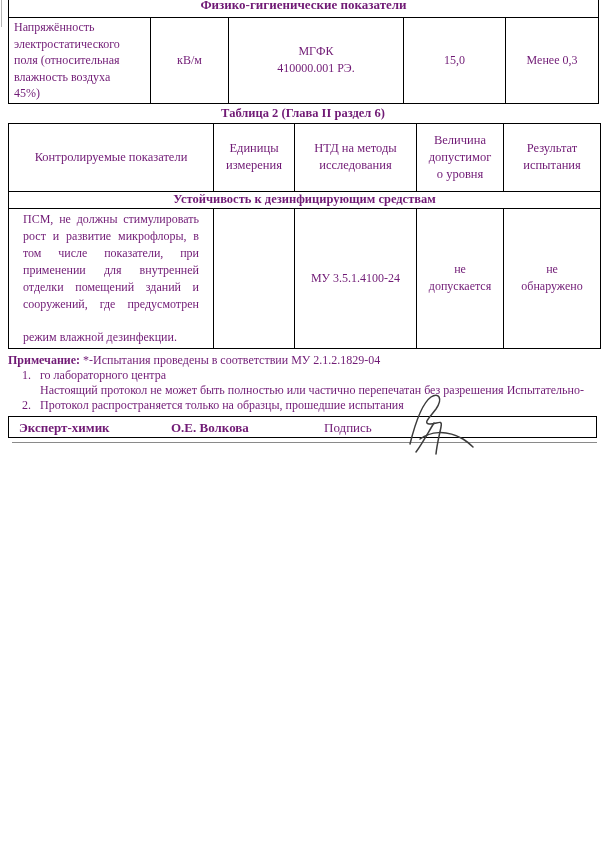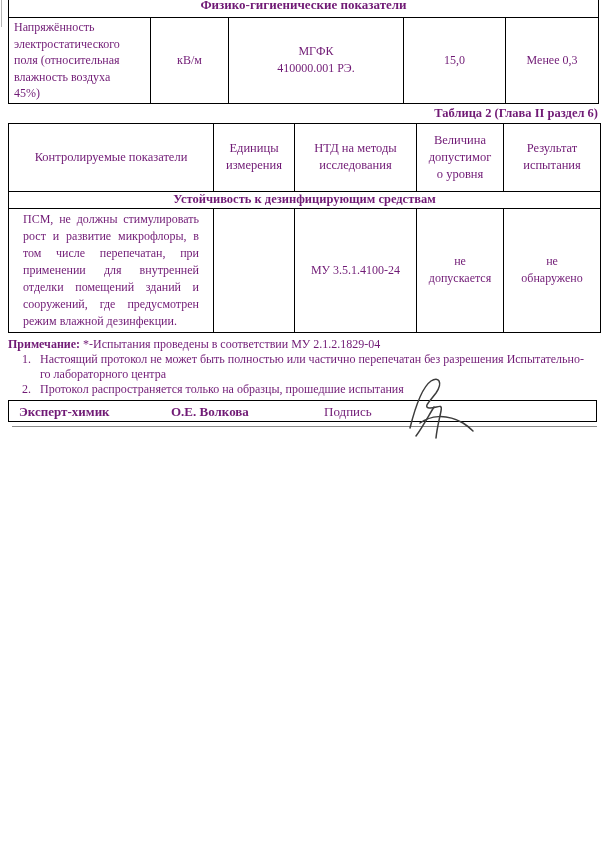--- a/index.html
+++ b/index.html
@@ -21,41 +21,41 @@
     font-weight:bold; text-align:center; vertical-align:middle;
     height:24px; font-size:13px; padding-bottom:2px;
   }
   .t1 .data-row td { height:85px; vertical-align:middle; font-size:12px; }
   .t1 .c-ind { padding:1px 5px; line-height:16.5px; text-align:left; }
   .t1 .cent { text-align:center; line-height:17px; }
 
   
   .t2-caption {
     width:592px; margin-left:8px; height:19px; line-height:19px;
-    text-align:right; font-weight:bold; font-size:12.5px; padding-right:2px;
+    text-align:center; font-weight:bold; font-size:12.5px; padding-right:2px;
   }
 
   
   .t2 { width:592px; }
   .t2 .hdr td {
     height:68px; vertical-align:middle; text-align:center;
     font-size:12.5px; line-height:17px; padding:0 4px;
   }
   .t2 .sample td {
     height:21px; text-align:center; vertical-align:middle;
     font-weight:bold; font-style:italic; font-size:12.5px;
   }
   .t2 .section td {
     height:17px; text-align:center; vertical-align:middle;
     font-weight:bold; font-size:12.5px;
   }
   .t2 .main td { height:123px; vertical-align:middle; font-size:12px; }
   .t2 .c-just { padding:2px 14px; line-height:17px; vertical-align:top; }
   .t2 .c-just .jline { display:block; text-align:justify; text-align-last:justify; }
-  .t2 .c-just .jline.last { text-align-last:left; }
+  .t2 .c-just .jline.last { text-align-last:left;margin-top:16px; }
   .t2 .cent { text-align:center; line-height:17px; }
   .blk { display:block; }
 
   
   .note { margin:4px 0 0 8px; font-size:12px; line-height:15px; width:592px; }
   .note .lbl { font-weight:bold; }
   .note-list { margin-left:22px; width:578px; }
   .note-item { display:flex; font-size:12px; line-height:15px; }
   .note-item .num { width:18px; flex:0 0 18px; }
   .note-item .itxt { flex:1; }
@@ -144,21 +144,21 @@
         <span class="blk">испытания</span>
       </td>
     </tr>
     <tr class="section">
       <td colspan="5">Устойчивость к дезинфицирующим средствам</td>
     </tr>
     <tr class="main">
       <td class="c-just">
         <span class="jline">ПСМ, не должны стимулировать</span>
         <span class="jline">рост и развитие микрофлоры, в</span>
-        <span class="jline">том числе перепечатан, при</span>
+        <span class="jline">том числе показатели, при</span>
         <span class="jline">применении для внутренней</span>
         <span class="jline">отделки помещений зданий и</span>
         <span class="jline">сооружений, где предусмотрен</span>
         <span class="jline last">режим влажной дезинфекции.</span>
       </td>
       <td class="cent"></td>
       <td class="cent">МУ 3.5.1.4100-24</td>
       <td class="cent">
         <span class="blk">не</span>
         <span class="blk">допускается</span>
@@ -172,22 +172,22 @@
     </table>
 
   <div class="note">
     <span class="lbl">Примечание:</span>
     <span>*-Испытания проведены в соответствии  МУ 2.1.2.1829-04</span>
   </div>
   <div class="note-list">
     <div class="note-item">
       <span class="num">1.</span>
       <span class="itxt">
+        <span class="blk">го лабораторного центра</span>
         <span class="blk">Настоящий протокол не может быть полностью или частично перепечатан без разрешения Испытательно-</span>
-        <span class="blk">го лабораторного центра</span>
       </span>
     </div>
     <div class="note-item">
       <span class="num">2.</span>
       <span class="itxt">
         <span class="blk">Протокол распространяется только на образцы, прошедшие испытания</span>
       </span>
     </div>
   </div>
 

